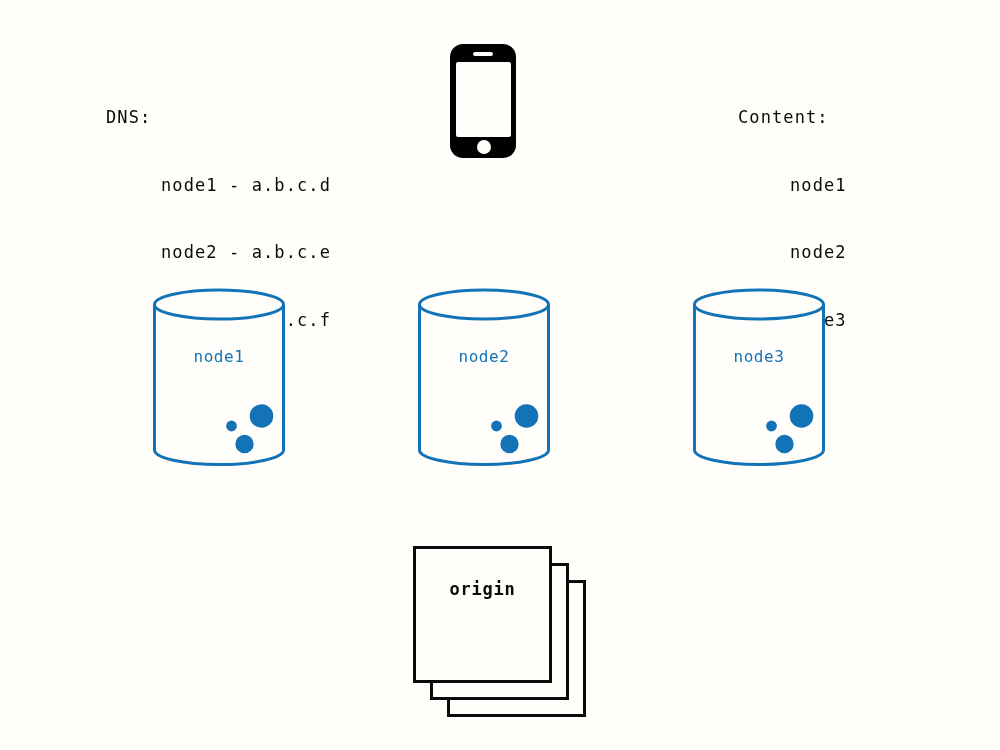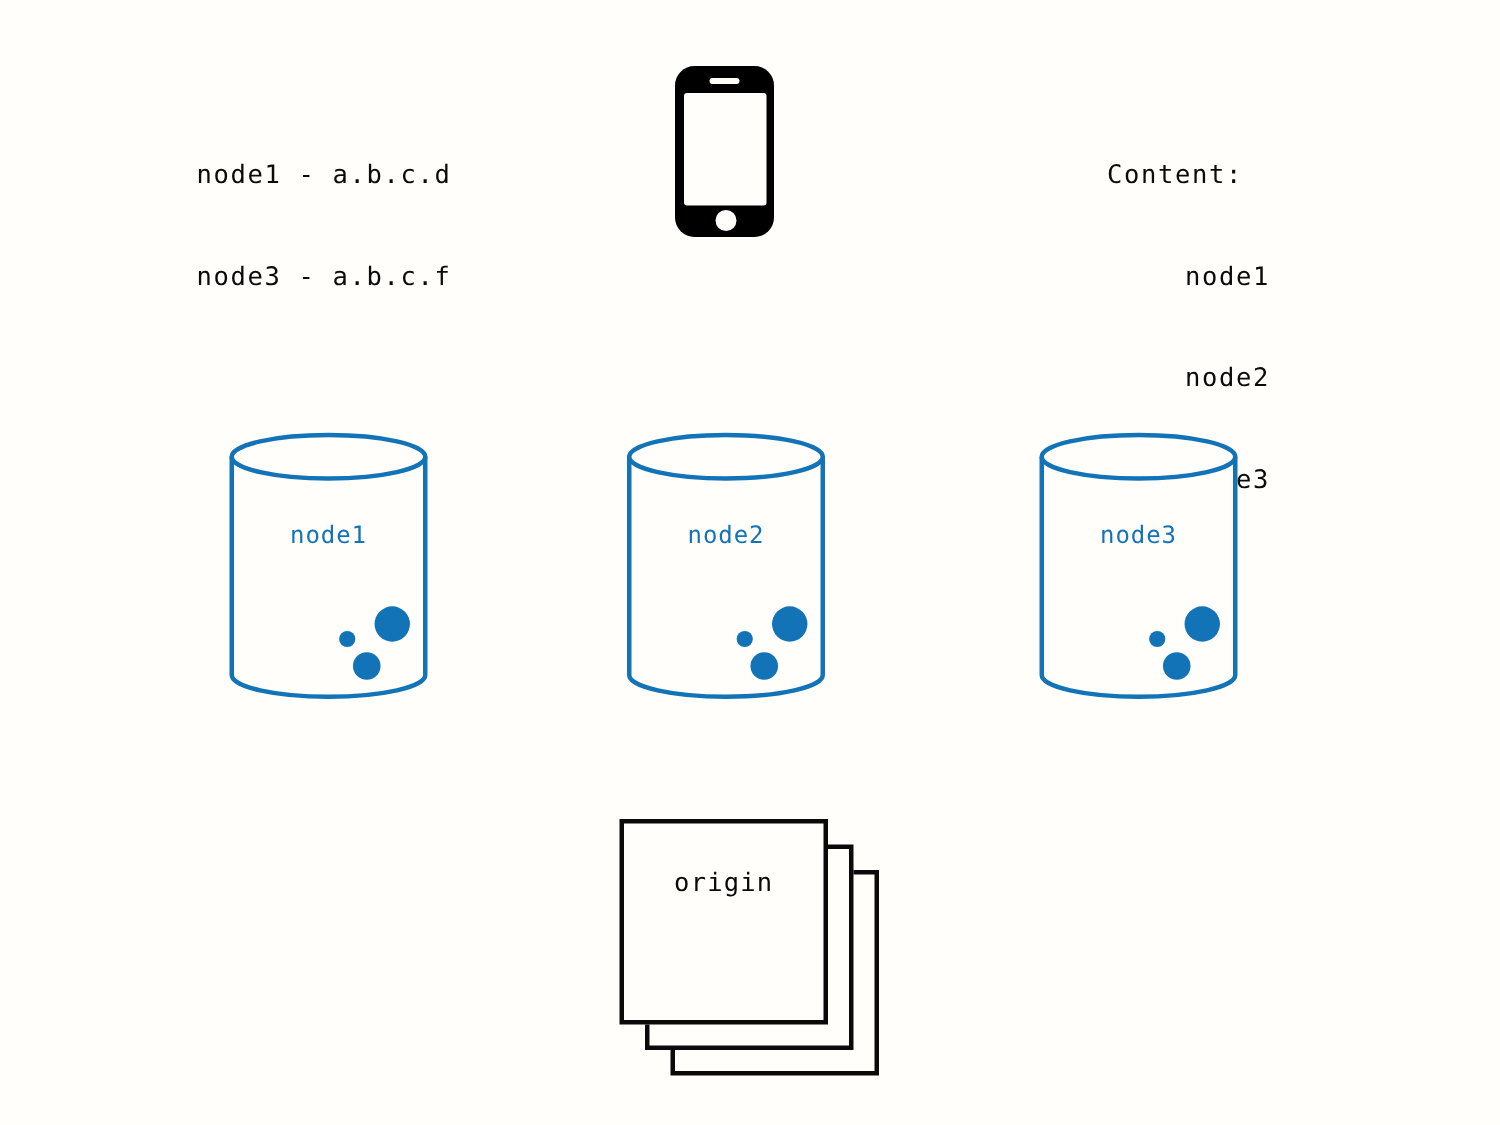--- a/index.html
+++ b/index.html
@@ -20,21 +20,21 @@
   
   .text-block {
     position: absolute;
     font-size: 17px;
     line-height: 22.5px;
     letter-spacing: 1.1px;
     white-space: pre;
   }
   .text-block.dns { left: 106px; top: 61px; }
   .text-block.content { left: 738px; top: 61px; }
-  .dns .tb-item { margin-left: 25px; }
+  .dns .tb-item { margin-left: 55px; }
   .content .tb-item { margin-left: 52px; }
 
   
   .phone {
     position: absolute;
     left: 450px; top: 44px;
     width: 66px; height: 114px;
     background: #000;
     border-radius: 13px;
   }
@@ -74,21 +74,21 @@
     font-size: 16px;
     letter-spacing: 0.6px;
     fill: #1273b7;
     text-anchor: middle;
   }
 
   
   .origin-stack {
     position: absolute;
     left: 413px; top: 546px;
-    width: 175px; height: 173px;
+    width: 175px; height: 173px; font-weight: bold;
   }
   .origin-card {
     position: absolute;
     width: 139px; height: 137px;
     background: #fffefa;
     border: 3.5px solid #0a0a0a;
   }
   .origin-card.back   { left: 34px; top: 34px; z-index: 1; }
   .origin-card.middle { left: 17px; top: 17px; z-index: 2; }
   .origin-card.front  { left: 0;    top: 0;    z-index: 3; }
@@ -99,21 +99,23 @@
     font-size: 17px;
     letter-spacing: 0.8px;
   }
 </style>
 </head>
 <body>
 
 <div class="canvas">
 
   <div class="text-block dns">
+    <div class="tb-title">DNS:</div>
     <div class="tb-item">node1 - a.b.c.d</div>
+    <div class="tb-item">node2 - a.b.c.e</div>
     <div class="tb-item">node3 - a.b.c.f</div>
   </div>
 
   <div class="phone">
     <div class="phone-speaker"></div>
     <div class="phone-screen"></div>
     <div class="phone-home"></div>
   </div>
 
   <div class="text-block content">

